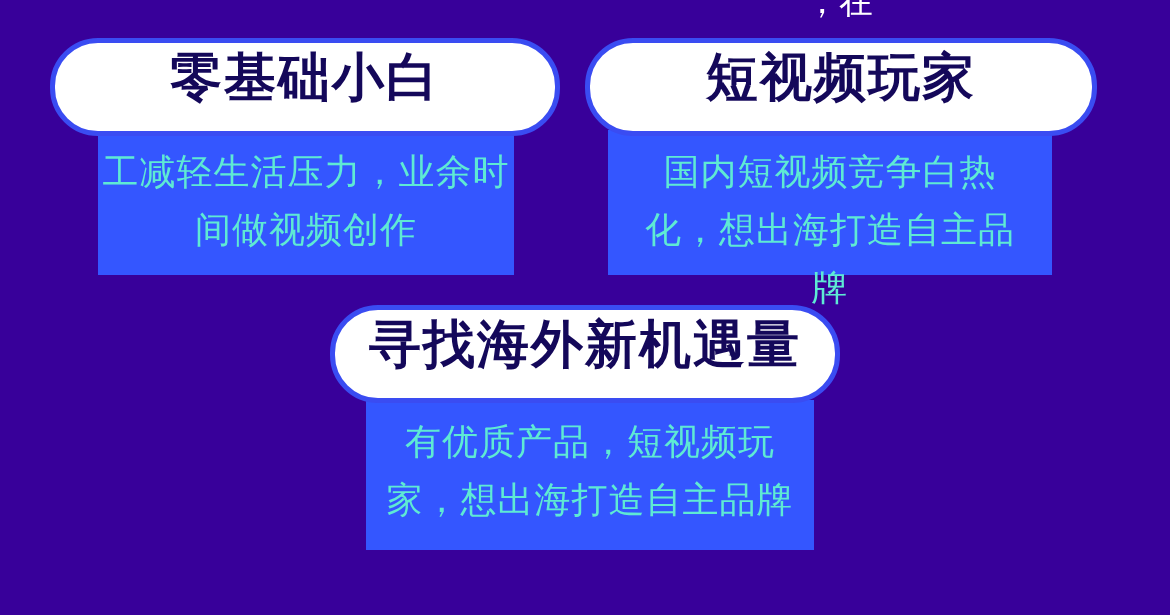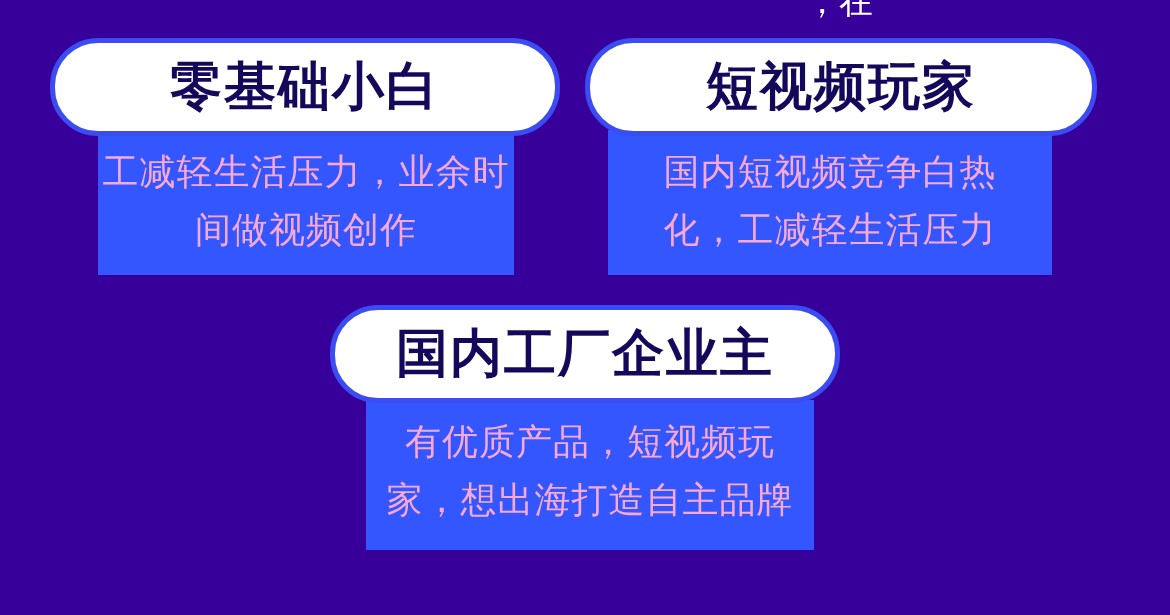--- a/index.html
+++ b/index.html
@@ -12,49 +12,49 @@
     position: absolute; left: 805px; top: -16px;
     color: #ffffff; font-size: 34px; line-height: 1;
   }
   .card-body {
     position: absolute; background: #3456ff;
   }
   .pill {
     position: absolute; background: #ffffff;
     border: 5px solid #3a4cf2; border-radius: 48px;
     box-sizing: border-box;
-    display: flex; align-items: center; justify-content: center;
+    display: flex; justify-content: center;
     color: #14085a; font-weight: bold; font-size: 52px;
     letter-spacing: 2px;
   }
   .desc {
-    position: absolute; color: #f9a8d4; font-size: 36px;
+    position: absolute; color: #5eead4; font-size: 36px;
     line-height: 58px; text-align: center; letter-spacing: 1px;
   }
 </style>
 </head>
 <body>
 
 <div class="top-fragment">，在</div>
 
 <div>
   <div class="card-body" style="left:98px; top:130px; width:416px; height:145px;"></div>
   <div class="desc" style="left:98px; top:143px; width:416px;">工减轻生活压力，业余时间做视频创作</div>
   <div class="pill" style="left:50px; top:38px; width:510px; height:98px;">
     <span>零基础小白</span>
   </div>
 </div>
 
 <div>
   <div class="card-body" style="left:608px; top:130px; width:444px; height:145px;"></div>
-  <div class="desc" style="left:630px; top:143px; width:400px;">国内短视频竞争白热化，工减轻生活压力</div>
+  <div class="desc" style="left:630px; top:143px; width:400px;">国内短视频竞争白热化，想出海打造自主品牌</div>
   <div class="pill" style="left:585px; top:38px; width:512px; height:98px;font-family:Liberation Mono, monospace;">
     <span>短视频玩家</span>
   </div>
 </div>
 
 <div>
   <div class="card-body" style="left:366px; top:400px; width:448px; height:150px;"></div>
   <div class="desc" style="left:372px; top:413px; width:436px;">有优质产品，短视频玩家，想出海打造自主品牌</div>
   <div class="pill" style="left:330px; top:305px; width:510px; height:98px;">
-    <span>国内工厂企业主</span>
+    <span>寻找海外新机遇量</span>
   </div>
 </div>
 
 </body></html>

